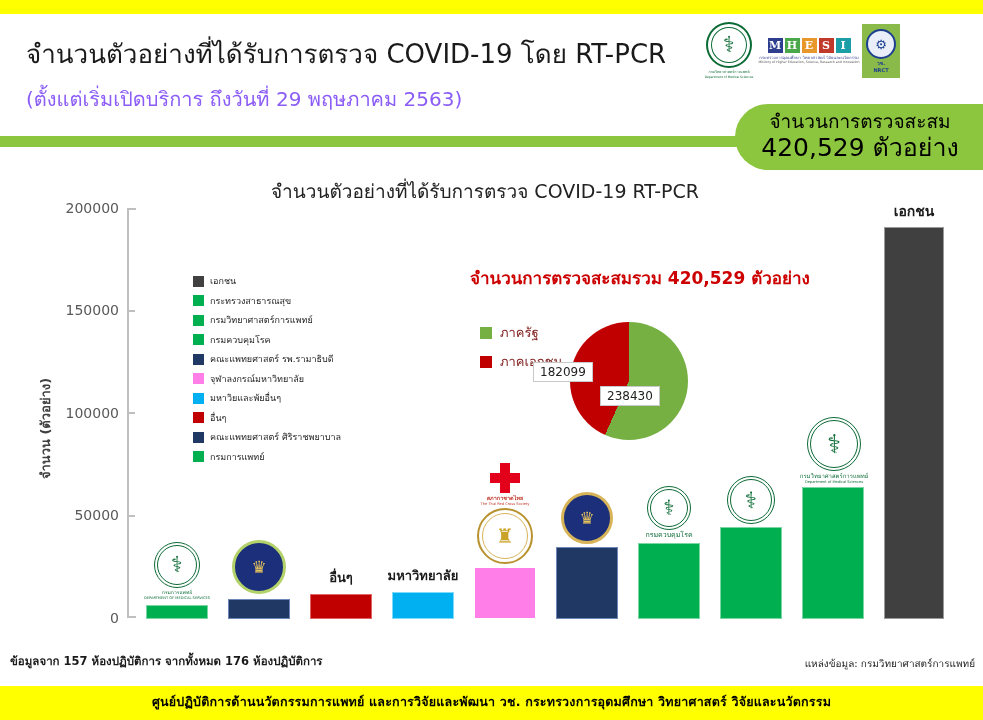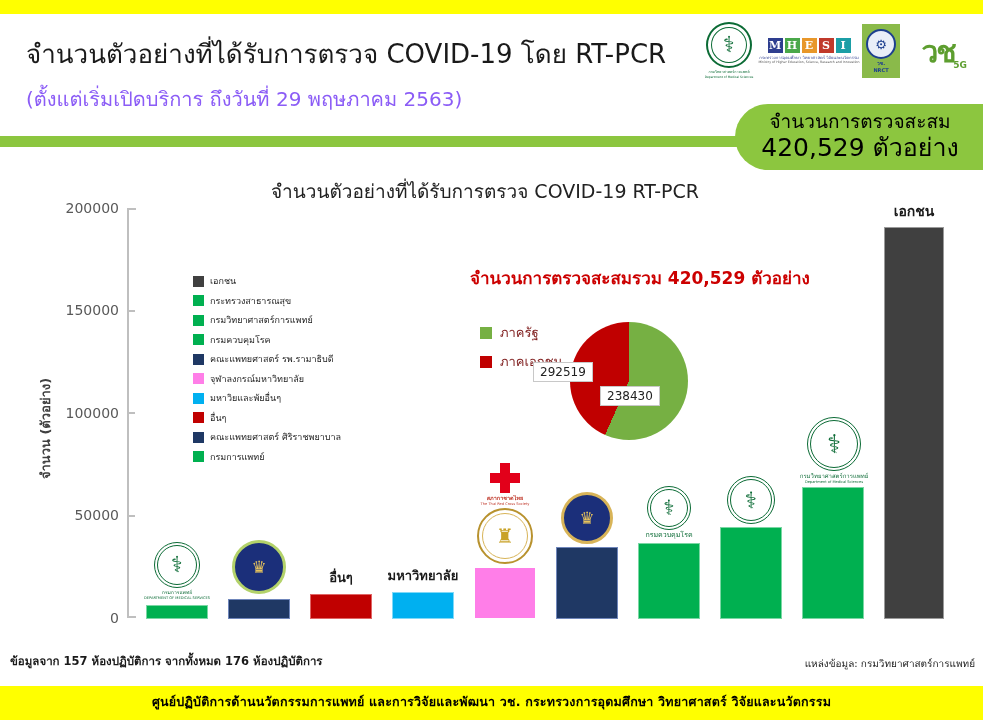--- a/index.html
+++ b/index.html
@@ -145,24 +145,20 @@
     <div class="mhesi-th">กระทรวงการอุดมศึกษา วิทยาศาสตร์ วิจัยและนวัตกรรม</div>
     <div class="mhesi-en">Ministry of Higher Education, Science, Research and Innovation</div>
   </div>
 
   <div class="nrct">
     <div class="nrct-circle">⚙</div>
     <div class="nrct-t">วช.</div>
     <div class="nrct-t">NRCT</div>
   </div>
 
-  <div class="vc5g">
-    <div class="vc5g-main">วช</div>
-    <div class="vc5g-sub">5G</div>
-  </div>
 </div>
 
 <div class="green-band"></div>
 <div class="badge">
   <div class="badge-l1">จำนวนการตรวจสะสม</div>
   <div class="badge-l2">420,529 ตัวอย่าง</div>
 </div>
 
 <div class="chart">
 
@@ -230,21 +226,21 @@
     <div class="pl-row">
       <span class="pl-sw" style="background:#76b043"></span>
       <span class="pl-tx">ภาครัฐ</span>
       </div>
     <div class="pl-row">
       <span class="pl-sw" style="background:#c00000"></span>
       <span class="pl-tx">ภาคเอกชน</span>
       </div>
   </div>
   <div class="pie" style="background:conic-gradient(#76b043 0deg 204deg, #c00000 204deg 360deg)"></div>
-  <div class="pie-val" style="left:533px;top:212px">292519</div>
+  <div class="pie-val" style="left:533px;top:212px">182099</div>
   <div class="pie-val" style="left:600px;top:236px">238430</div>
 
   <div class="plot">
 
     <div class="bar" style="left:18px;width:60px;height:12px;background:#00b050;outline:1px solid #7ad7a4"></div>
     <div class="bar-logo" style="left:16px;bottom:18px;width:64px">
       <div class="bl-seal" style="width:44px;height:44px">
           <div class="cad" style="font-size:22px">⚕</div>
         </div>
       <div class="bl-cap">กรมการแพทย์</div>

